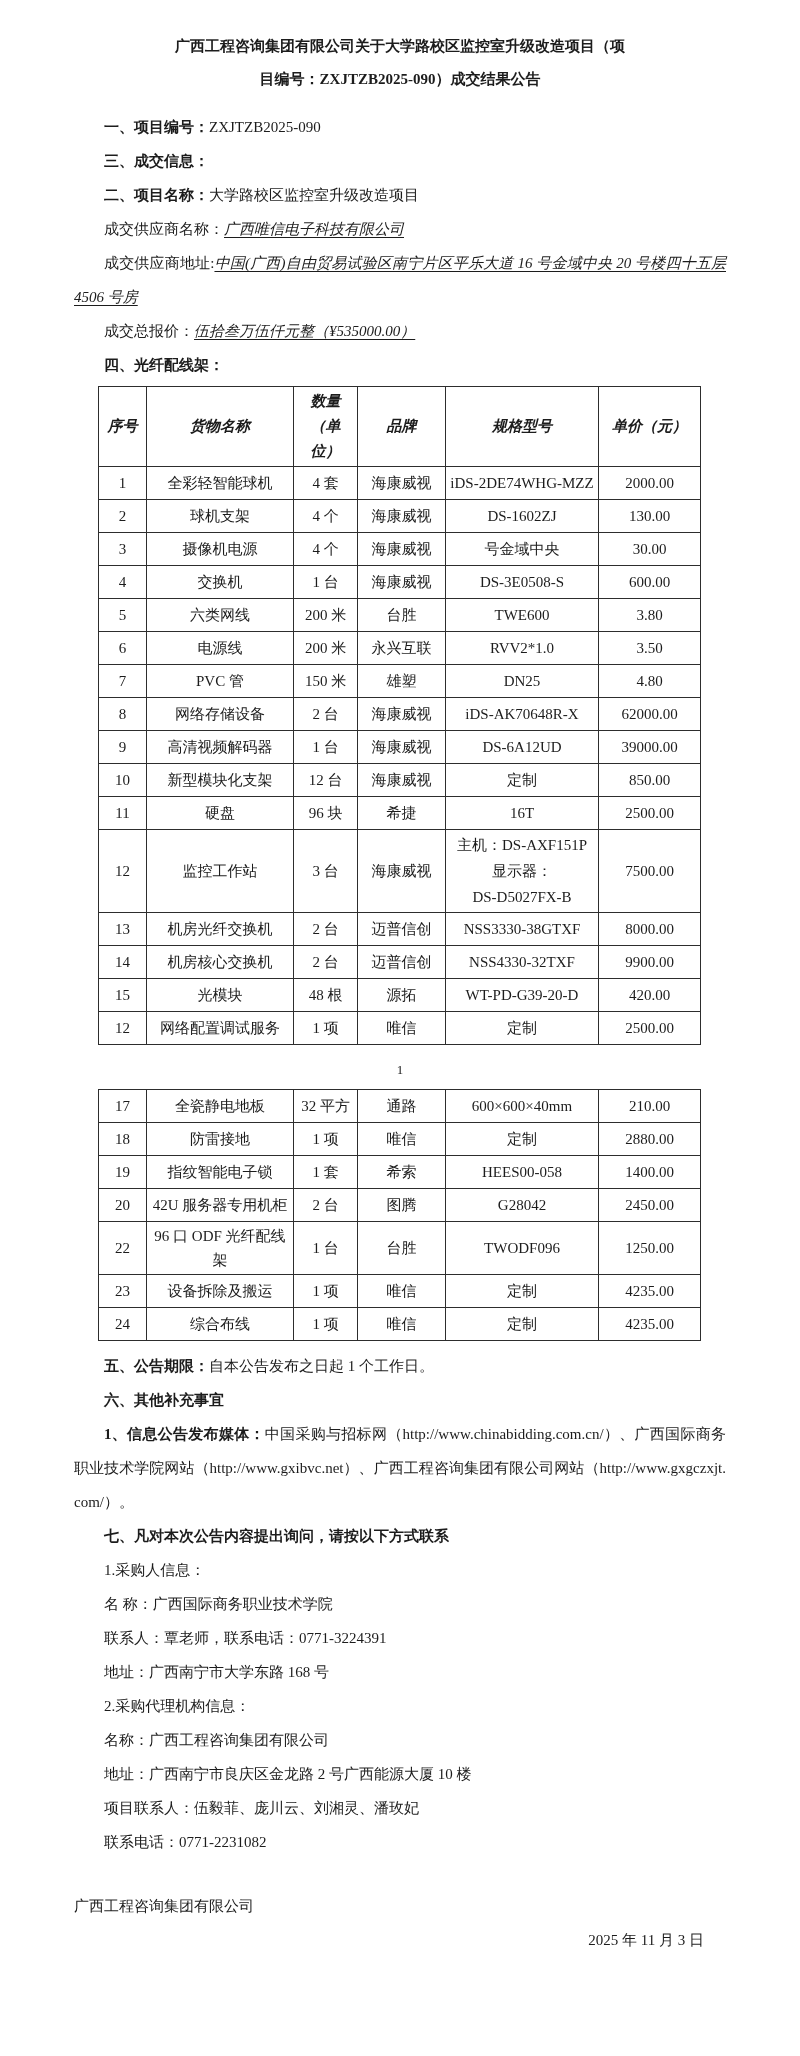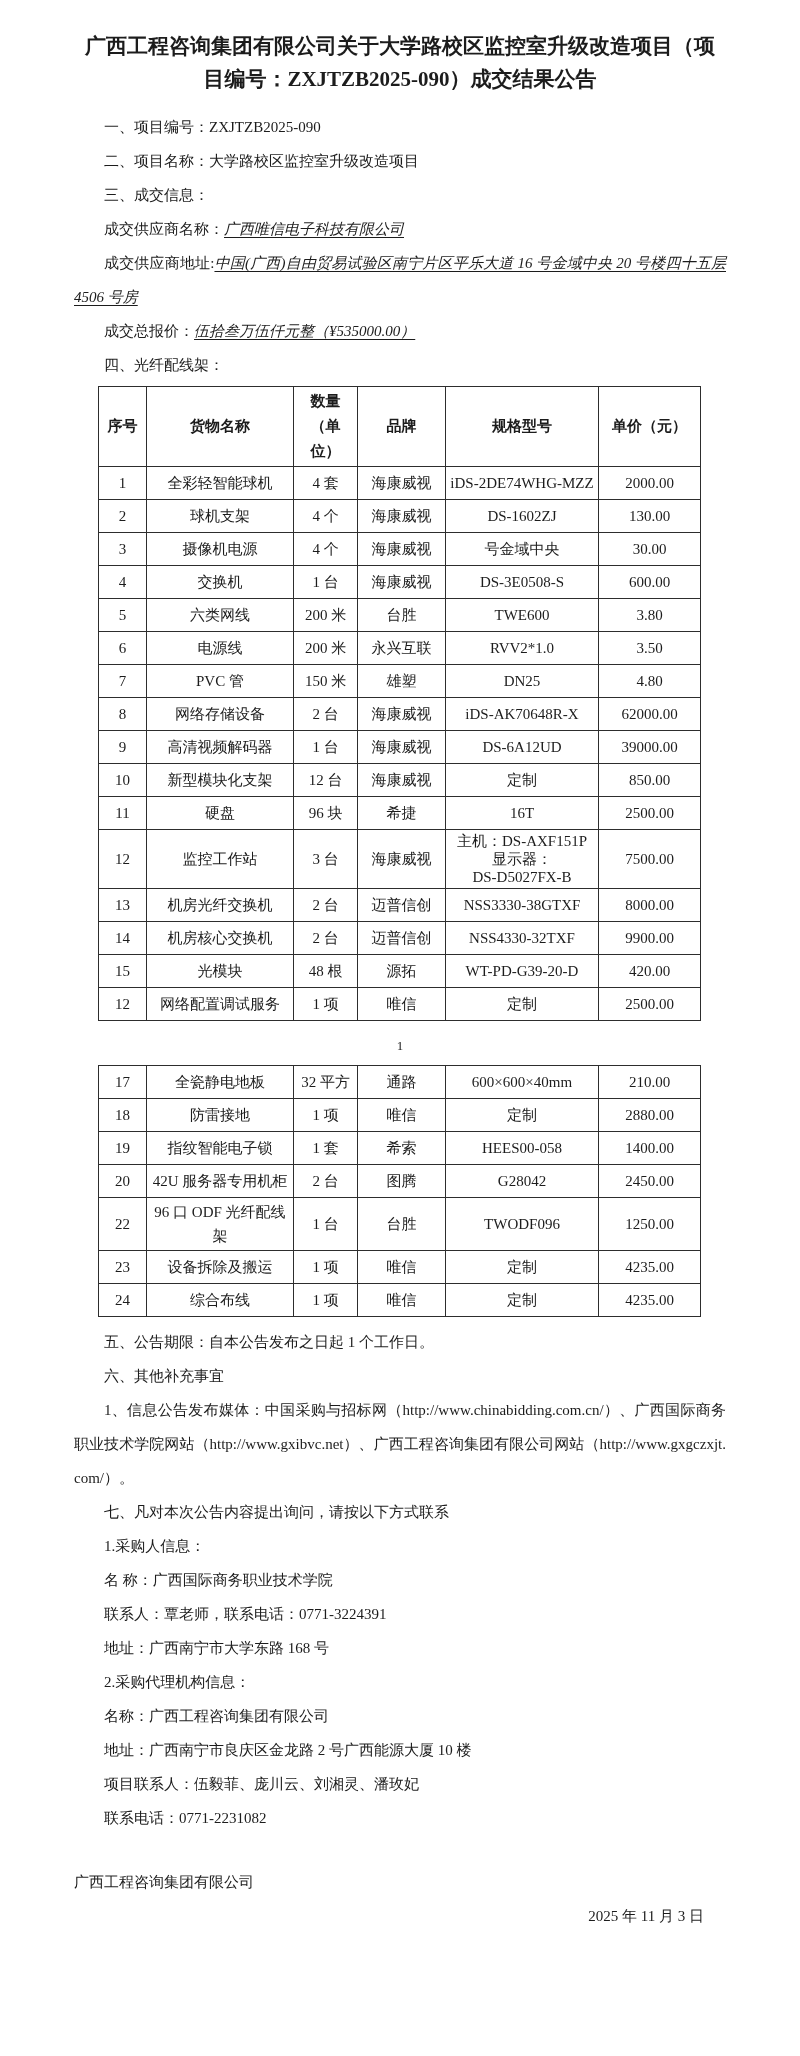--- a/index.html
+++ b/index.html
@@ -4,66 +4,66 @@
 <style>
   html,body{margin:0;padding:0;background:#ffffff;}
   body{
     width:800px;min-height:2056px;
     color:#1c1c1c;
     font-family:"Liberation Serif","DejaVu Serif",serif;
     font-size:15px;
   }
   .page{padding:26px 74px 38px 74px;box-sizing:border-box;}
   .doc-title{
-    font-weight:bold;font-size:21px;line-height:33px;
+    font-weight:bold;font-size:15px;line-height:33px;
     text-align:center;margin:4px 0 14px 0;
   }
   .doc-title span{display:block;}
   .para{
     line-height:34px;text-indent:2em;margin:0;
     word-break:break-all;text-align:justify;
   }
-  .b{font-weight:normal;}
+  .b{font-weight:bold;}
   .u{text-decoration:underline;text-underline-offset:3px;font-style:italic;}
   .mt8{margin-top:8px;}
   table.items{
     border-collapse:collapse;table-layout:fixed;
     width:602px;margin-left:24px;
   }
   table.items th, table.items td{
     border:1px solid #2d2d2d;
     text-align:center;vertical-align:middle;
     white-space:pre-line;
     padding:2px 2px;line-height:24px;font-size:15px;
     overflow:hidden;
   }
-  table.items th{font-weight:bold;line-height:25px;height:54px;}
+  table.items th{font-weight:bold;line-height:25px;height:54px;font-style:italic;}
   table.items td{height:28px;font-weight:normal;}
-  table.items td.multiline{line-height:18px;}
+  table.items td.multiline{line-height:26px;}
   table.t1{margin-top:4px;}
   .pagenum{text-align:center;font-size:13px;line-height:18px;margin:16px 0 10px 0;}
   .footer{margin-top:30px;}
   .f-company{text-align:left;line-height:34px;margin-right:-6px;}
   .f-date{text-align:right;line-height:34px;margin-right:22px;}
 </style>
 </head>
 <body>
 
 <div class="page">
 
   <h1 class="doc-title">
     <span>广西工程咨询集团有限公司关于大学路校区监控室升级改造项目（项</span>
     <span>目编号：ZXJTZB2025-090）成交结果公告</span>
   </h1>
 
   <p class="para"><span class="b">一、项目编号：</span><span>ZXJTZB2025-090</span></p>
 
+  <p class="para"><span class="b">三、成交信息：</span></p>
+
   <p class="para"><span class="b">二、项目名称：</span><span>大学路校区监控室升级改造项目</span></p>
-
-  <p class="para"><span class="b">三、成交信息：</span></p>
 
   <p class="para"><span>成交供应商名称：</span><span class="u">广西唯信电子科技有限公司</span></p>
 
   <p class="para"><span>成交供应商地址:</span><span class="u">中国(广西)自由贸易试验区南宁片区平乐大道 16 号金域中央 20 号楼四十五层 4506 号房</span></p>
 
   <p class="para"><span>成交总报价：</span><span class="u">伍拾叁万伍仟元整（¥535000.00）</span></p>
 
   <p class="para"><span class="b">四、光纤配线架：</span></p>
 
   <table class="items t1">

